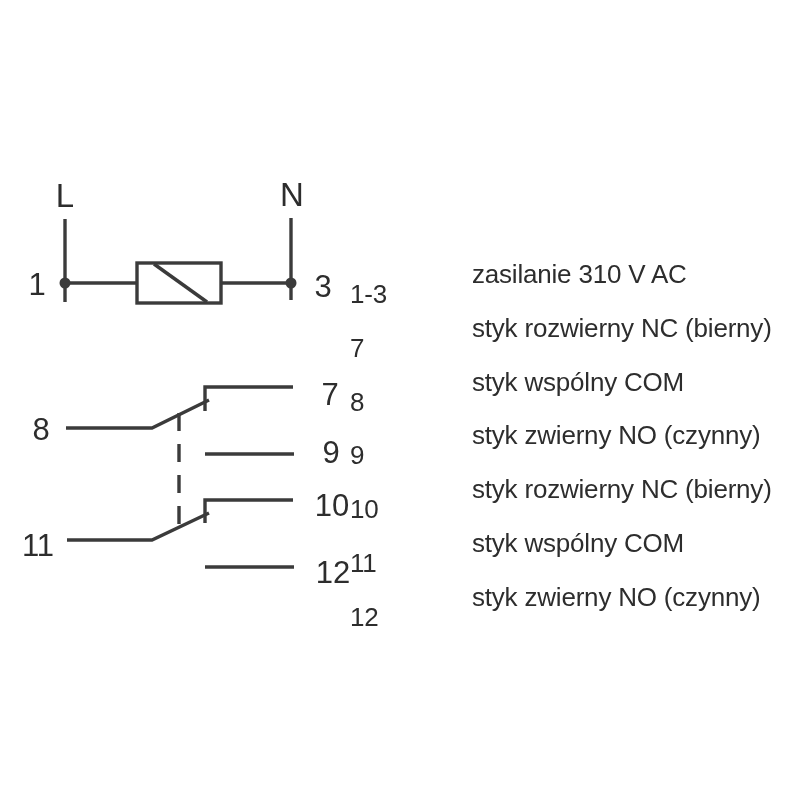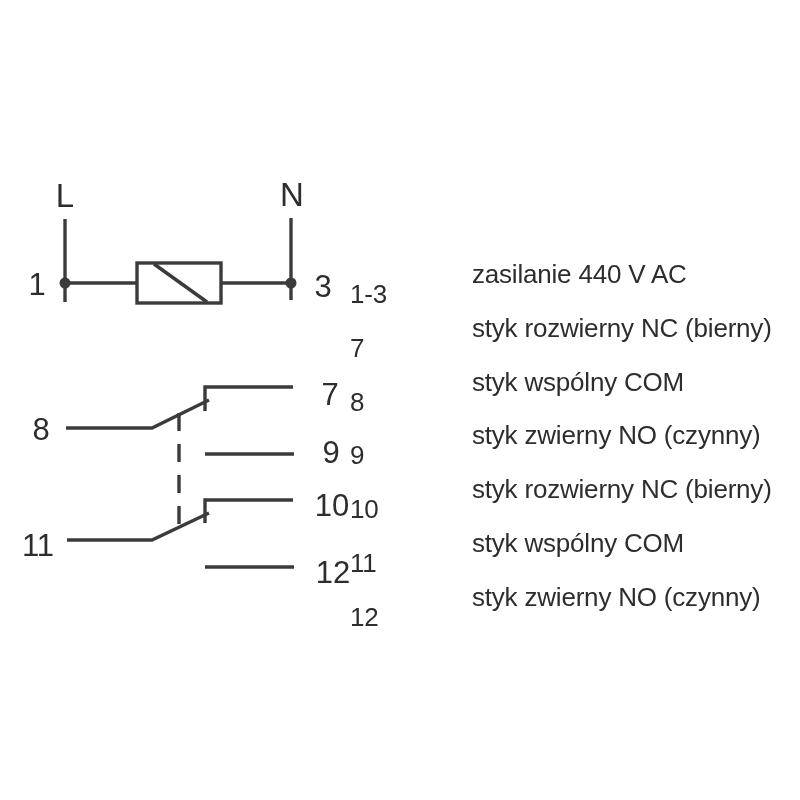--- a/index.html
+++ b/index.html
@@ -99,21 +99,21 @@
 
       <text class="lbl-num" x="38" y="556" text-anchor="middle">11</text>
       <text class="lbl-num" x="332" y="516" text-anchor="middle">10</text>
       <text class="lbl-num" x="333" y="583" text-anchor="middle">12</text>
     </g>
   </svg>
 
   <div class="legend">
     <div class="legend-row">
       <span class="legend-num">1-3</span>
-      <span class="legend-desc">zasilanie 440 V AC</span>
+      <span class="legend-desc">zasilanie 310 V AC</span>
     </div>
     <div class="legend-row">
       <span class="legend-num">7</span>
       <span class="legend-desc">styk rozwierny NC (bierny)</span>
     </div>
     <div class="legend-row">
       <span class="legend-num">8</span>
       <span class="legend-desc">styk wspólny COM</span>
     </div>
     <div class="legend-row">

